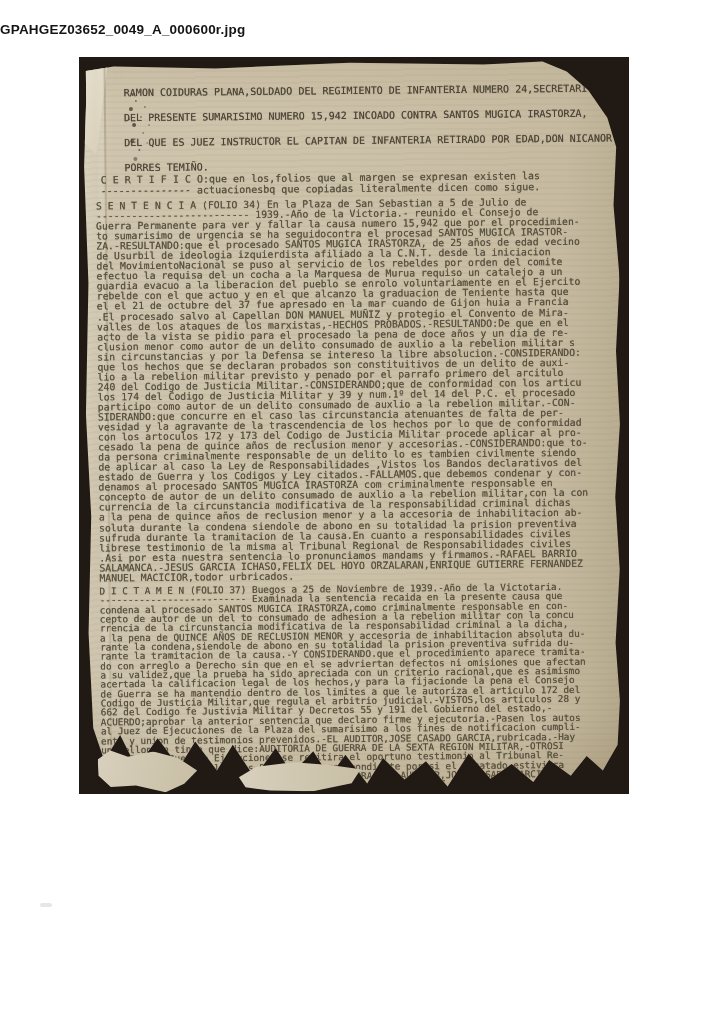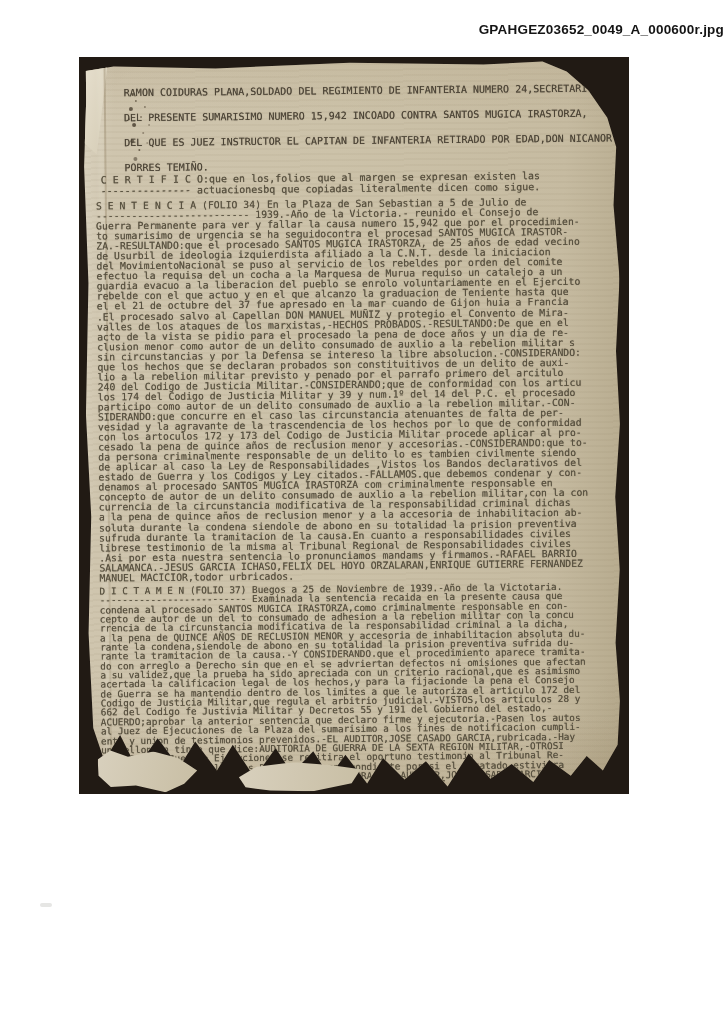--- a/index.html
+++ b/index.html
@@ -1,21 +1,21 @@
 <!DOCTYPE html>
 <html style="--photo_bg: #211a14; --paper: #ccc2a9; --ink: #57503f;"><head>
 <meta charset="utf-8">
 <style>
   html,body{margin:0;padding:0;}
   body{
     width:724px;height:1024px;background:#ffffff;position:relative;overflow:hidden;
     font-family:"Liberation Sans",sans-serif;
   }
   .page-title{
-    position:absolute;top:22px;left:0;width:724px;text-align:right;
+    position:absolute;top:22px;left:0;width:724px;text-align:left;
     font-weight:bold;font-size:13.5px;letter-spacing:.2px;color:#141414;
   }
   .photo{
     position:absolute;left:79px;top:57px;width:550px;height:737px;
     background:var(--photo_bg,#211a14);overflow:hidden;
   }
   .paper{
     position:absolute;left:6px;top:5px;width:536px;height:729px;
     transform:rotate(-0.55deg);transform-origin:50% 50%;
     background:linear-gradient(93deg,#dad2bf 0%,#cfc5ae 6%,#ccc2a9 45%,#c6bba1 85%,#b5a98c 100%);

